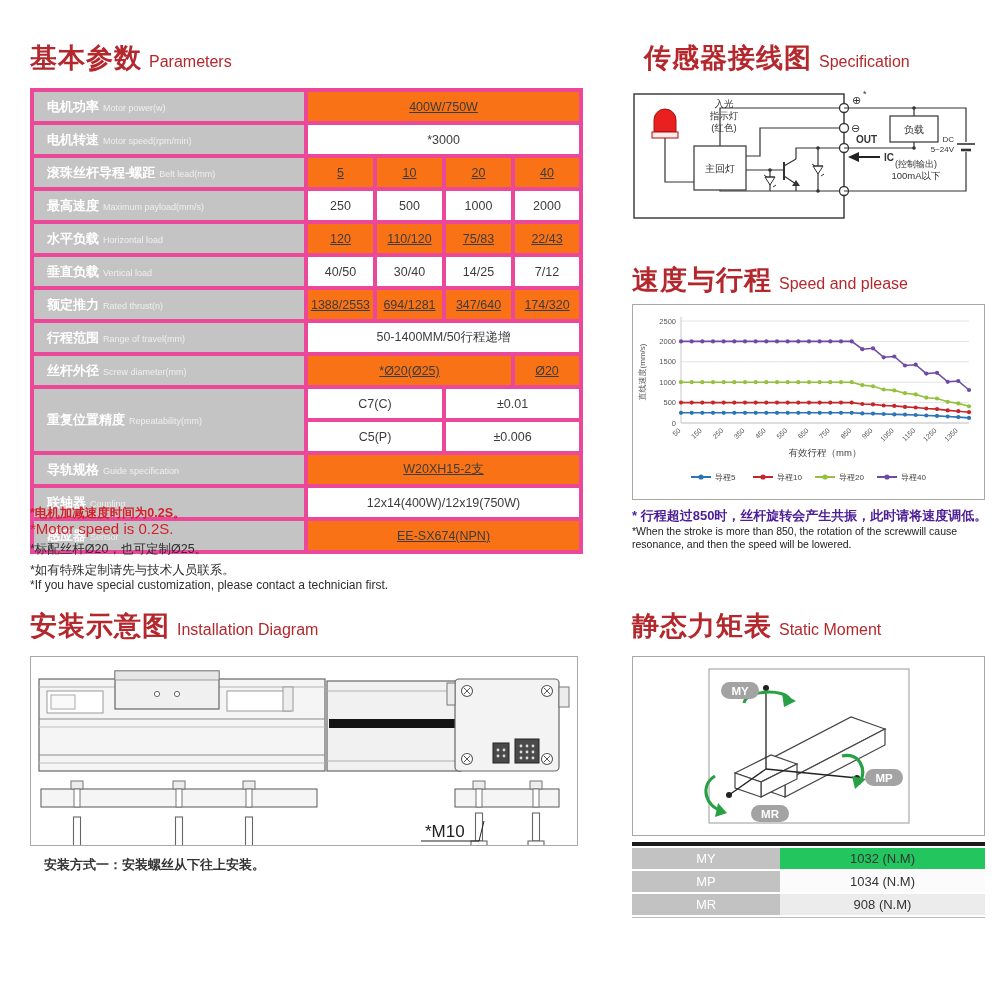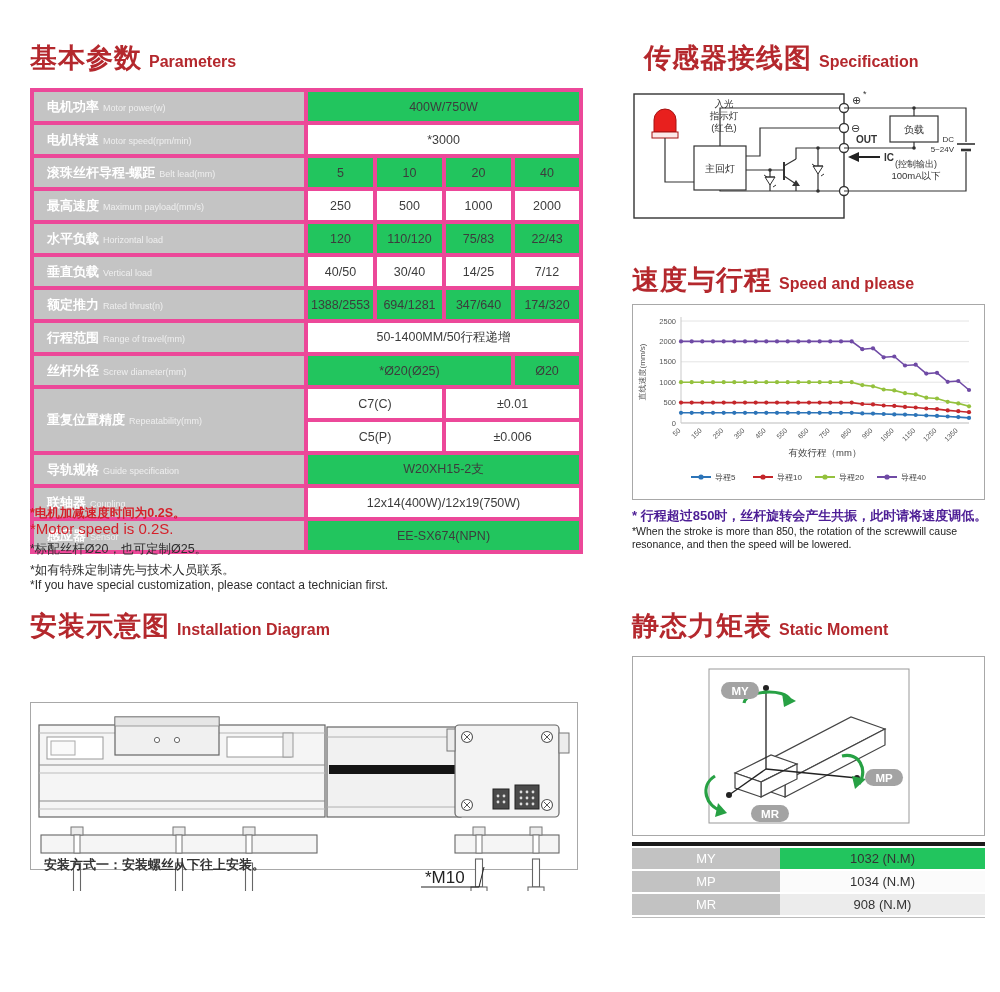--- a/index.html
+++ b/index.html
@@ -1,28 +1,28 @@
 <!DOCTYPE html>
 <html><head>
 <meta charset="utf-8">
 <style>
   html,body{margin:0;padding:0;background:#fff;}
   body{width:1000px;height:992px;position:relative;font-family:"Liberation Sans","DejaVu Sans",sans-serif;color:#333;overflow:hidden;}
   .abs{position:absolute;}
   
   .sec-title{color:#b4282d;white-space:nowrap;}
   .sec-title .zh{font-size:27px;font-weight:700;letter-spacing:1px;}
-  .sec-title .en{font-size:16px;margin-left:7px;font-weight:700;}
+  .sec-title .en{font-size:16px;margin-left:7px;font-weight:400;}
   
   table.params{border-collapse:collapse;table-layout:fixed;width:549px;}
   table.params td{border:4px solid #ec4899;height:29px;font-size:12.5px;color:#3c3c3c;text-align:center;padding:0;overflow:hidden;}
   table.params td.lbl{background:#c4c4c4;color:#fff;text-align:left;padding-left:13px;}
   table.params td.lbl .zh{font-size:13px;font-weight:700;}
   table.params td.lbl .en{font-size:9px;color:#efefef;margin-left:4px;font-weight:400;}
-  table.params tr.alt td.val{background:#22c55e;}
+  table.params tr.alt td.val{background:#f97316;text-decoration:underline;}
   table.params td.val{background:#fff;}
   
   .notes{font-size:12.5px;line-height:15px;color:#2d2d2d;}
   .notes .red{color:#d5202a;font-weight:700;}
   .notes .red-en{color:#d5202a;font-size:15px;font-weight:400;}
   .notes .en{font-size:12px;color:#2d2d2d;}
   .notes .gap{height:6px;}
   
   .frame{border:1px solid #a8a8a8;background:#fff;box-sizing:border-box;}
   
@@ -397,21 +397,21 @@
 <div class="abs chart-notes" style="left:632px;top:507px;width:356px;">
   <div class="zh">* 行程超过850时，丝杆旋转会产生共振，此时请将速度调低。</div>
   <div class="en">*When the stroke is more than 850, the rotation of the screwwill cause</div>
   <div class="en">resonance, and then the speed will be lowered.</div>
 </div>
 
 <div class="abs sec-title" style="left:30px;top:608px;">
   <span class="zh">安装示意图</span><span class="en">Installation Diagram</span>
 </div>
 
-<div class="abs frame" style="left:30px;top:656px;width:548px;height:168px;margin-top:46px;">
+<div class="abs frame" style="left:30px;top:656px;width:548px;height:190px;">
   <svg width="546" height="188" viewBox="0 0 546 188">
 
     <g>
       <rect x="8" y="22" width="286" height="92" fill="#f5f5f5" stroke="#666" stroke-width="1.2"></rect>
       <line x1="8" y1="30" x2="294" y2="30" stroke="#b5b5b5"></line>
       <line x1="8" y1="62" x2="294" y2="62" stroke="#8b8b8b"></line>
       <line x1="8" y1="70" x2="294" y2="70" stroke="#bdbdbd"></line>
       <line x1="8" y1="98" x2="294" y2="98" stroke="#8b8b8b"></line>
       <line x1="8" y1="106" x2="294" y2="106" stroke="#bdbdbd"></line>
       <rect x="16" y="34" width="56" height="22" fill="#fff" stroke="#999"></rect>

